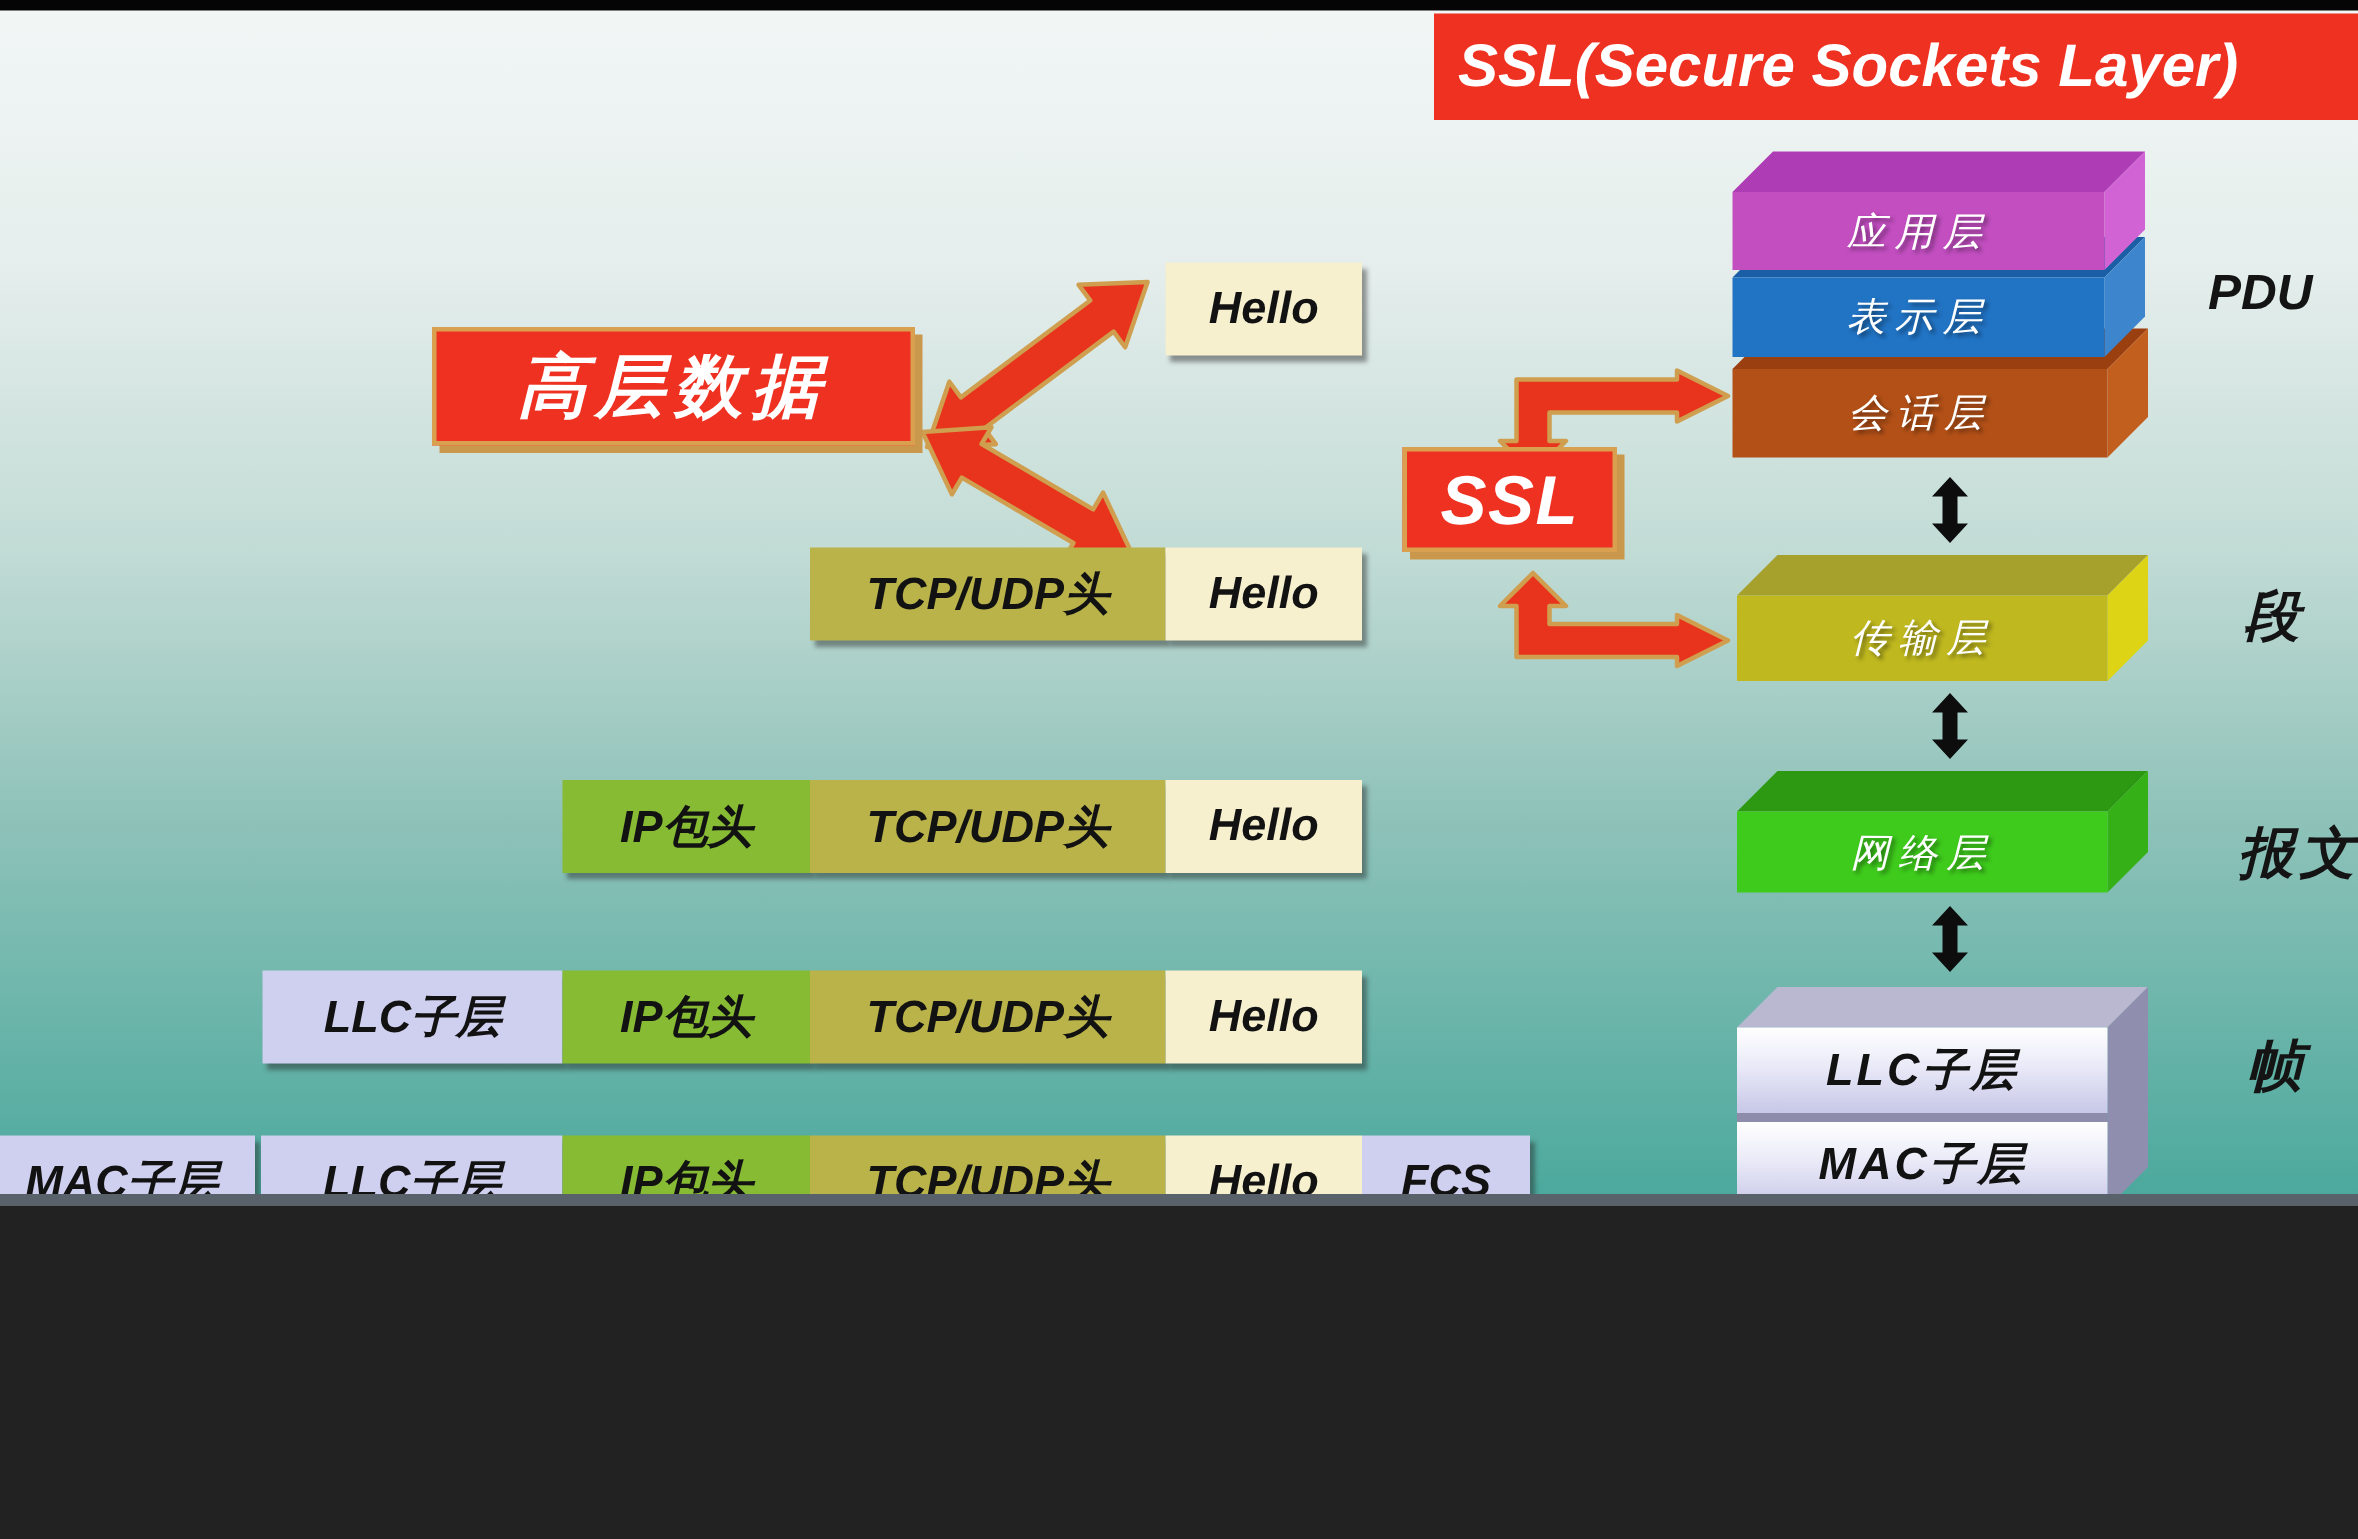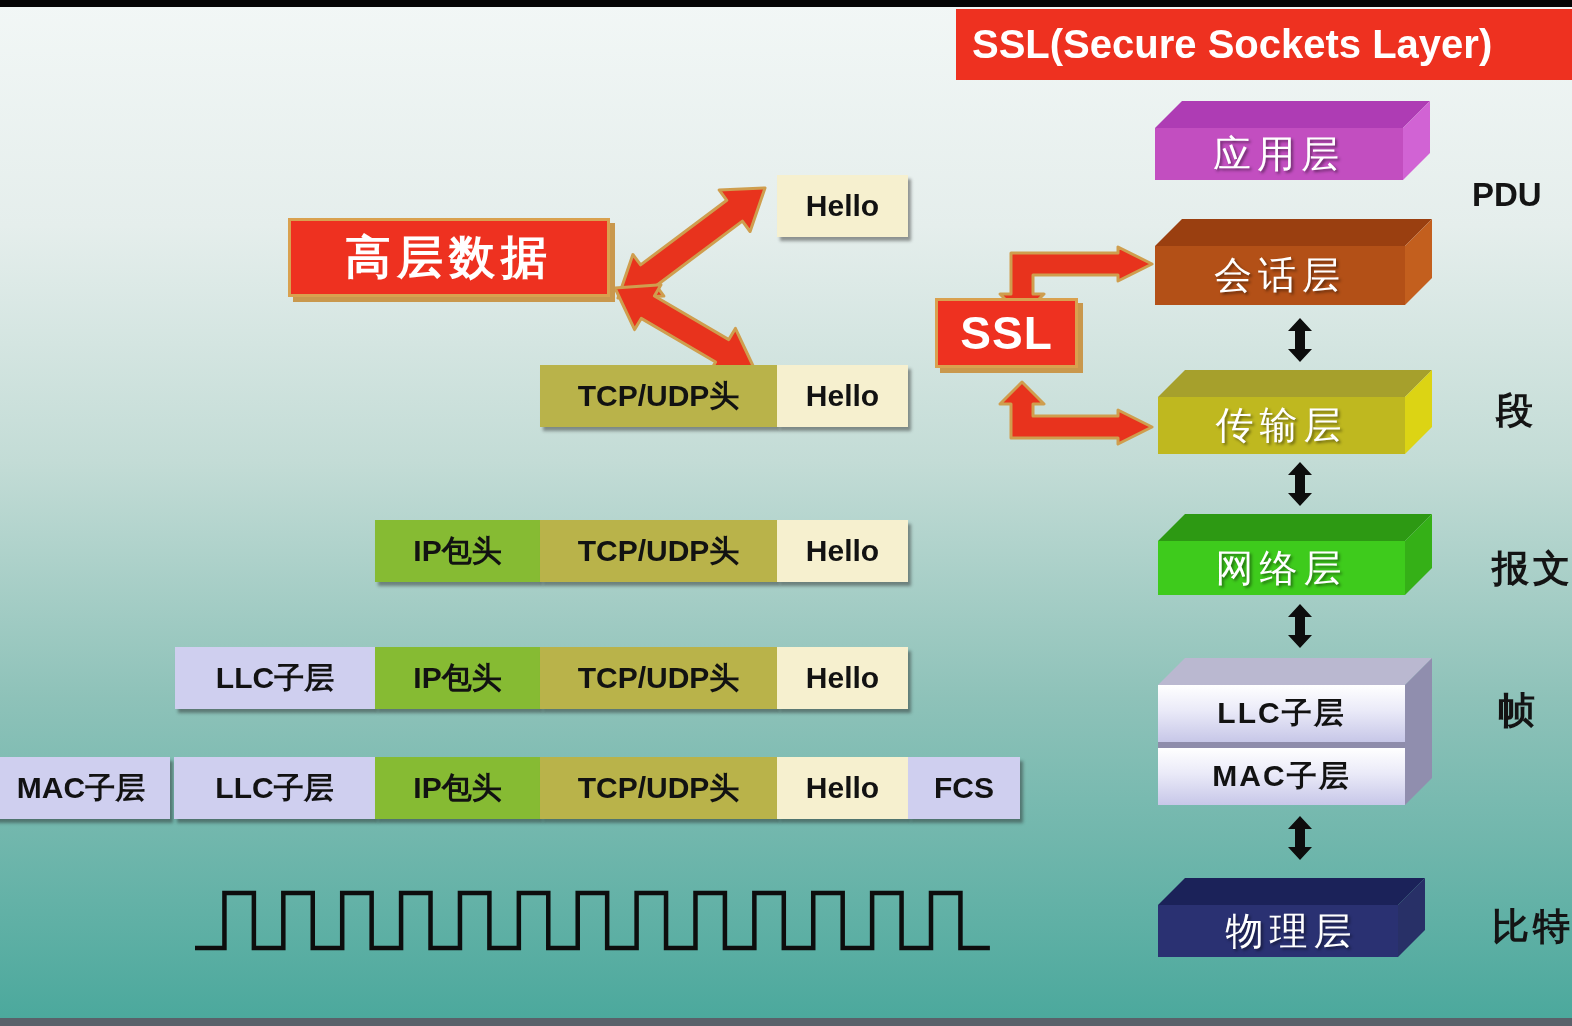--- a/index.html
+++ b/index.html
@@ -1,20 +1,21 @@
 <!DOCTYPE html>
 <html style="--accent_red: #ee3120; --arrow_outline: #cf9e4e; --background_teal: #4aa89c; --cell_data: #f6f0cf; --cell_tcp: #b9b34a; --cell_ip: #86bb33; --cell_lavender: #cfcfef; --layer_app: #c24ec0; --layer_present: #2173c4; --layer_session: #b35017; --layer_transport: #bfb81f; --layer_network: #3ecb1c; --layer_physical: #2a3172;"><head>
 <meta charset="utf-8">
 <style>
   html,body { margin:0; padding:0; background:#222; }
   .canvas {
-    position:relative; width:1572px; height:1026px; overflow:hidden;
+    position:relative; width:1572px; height:804px; overflow:hidden;
     font-family:"Liberation Sans", sans-serif;
     background:linear-gradient(180deg,#f2f7f6 0%,#e5eeec 22%,#c3dcd6 45%,#8ec2b9 68%,#5cae a2 85%,#4aa89c 100%);
     background:linear-gradient(180deg,#f2f7f6 0%,#e5eeec 22%,#c3dcd6 45%,#8ec2b9 68%,#4aa89c 100%);
+    font-style:italic;
   }
   .top-strip { position:absolute; left:0; top:0; width:100%; height:7px; background:#050505; }
   .bottom-strip { position:absolute; left:0; bottom:0; width:100%; height:8px; background:#59616a; }
 
   .banner {
     position:absolute; left:956px; top:9px; width:616px; height:71px;
     background:var(--accent_red); color:#fff; font-size:40px; font-weight:bold;
     display:flex; align-items:center; padding-left:16px; box-sizing:border-box;
     letter-spacing:0px;
   }
@@ -43,21 +44,21 @@
     box-shadow:5px 5px 0 #c9984d;
   }
   .enc-box { left:288px; top:218px; width:322px; height:79px;
     font-family:"Liberation Serif", serif; font-size:46px; letter-spacing:6px; font-weight:bold; }
   .ssl-box { left:935px; top:298px; width:143px; height:70px;
     font-size:46px; font-weight:bold; letter-spacing:1px; }
 
   
   .b3d { position:absolute; }
   .b3d .front { position:absolute; inset:0; display:flex; align-items:center; justify-content:center;
-    color:#fff; font-family:"Liberation Serif", serif; font-size:38px; letter-spacing:6px;
+    color:#fff; font-family:"Liberation Serif", serif; font-size:26px; letter-spacing:6px;
     text-shadow:2px 2px 3px rgba(0,0,0,0.45); white-space:nowrap; }
   .b3d .top { position:absolute; left:0; top:-27px; width:100%; height:27px;
     transform:skewX(-45deg); transform-origin:0 100%; }
   .b3d .rightf { position:absolute; right:-27px; top:0; width:27px; height:100%;
     transform:skewY(-45deg); transform-origin:0 0; }
 
   .blk-app .front { background:var(--layer_app); }      .blk-app .top{background:#ae3cb4;} .blk-app .rightf{background:#d163d4;}
   .blk-pre .front { background:var(--layer_present); }  .blk-pre .top{background:#1a5fa6;} .blk-pre .rightf{background:#3d85cc;}
   .blk-ses .front { background:var(--layer_session); }  .blk-ses .top{background:#9a3f10;} .blk-ses .rightf{background:#c35f1e;}
   .blk-tra .front { background:var(--layer_transport);} .blk-tra .top{background:#a6a02c;} .blk-tra .rightf{background:#dcd414;}
@@ -172,20 +173,25 @@
     <div class="rightf"></div>
     <div class="front">传输层</div>
   </div>
 
   <div class="b3d blk-ses" style="left:1155px; top:246px; width:250px; height:59px;">
     <div class="top"></div>
     <div class="rightf"></div>
     <div class="front">会话层</div>
   </div>
 
+  <div class="b3d blk-pre" style="left:1155px; top:185px; width:248px; height:53px;">
+    <div class="top"></div>
+    <div class="rightf"></div>
+    <div class="front">表示层</div>
+  </div>
 
   <div class="b3d blk-app" style="left:1155px; top:128px; width:248px; height:52px;">
     <div class="top"></div>
     <div class="rightf"></div>
     <div class="front">应用层</div>
   </div>
 
   <div class="side-label sans-label" style="left:1472px; top:176px;">PDU</div>
   <div class="side-label serif-label" style="left:1496px; top:386px;">段</div>
   <div class="side-label serif-label" style="left:1492px; top:544px;">报文</div>

